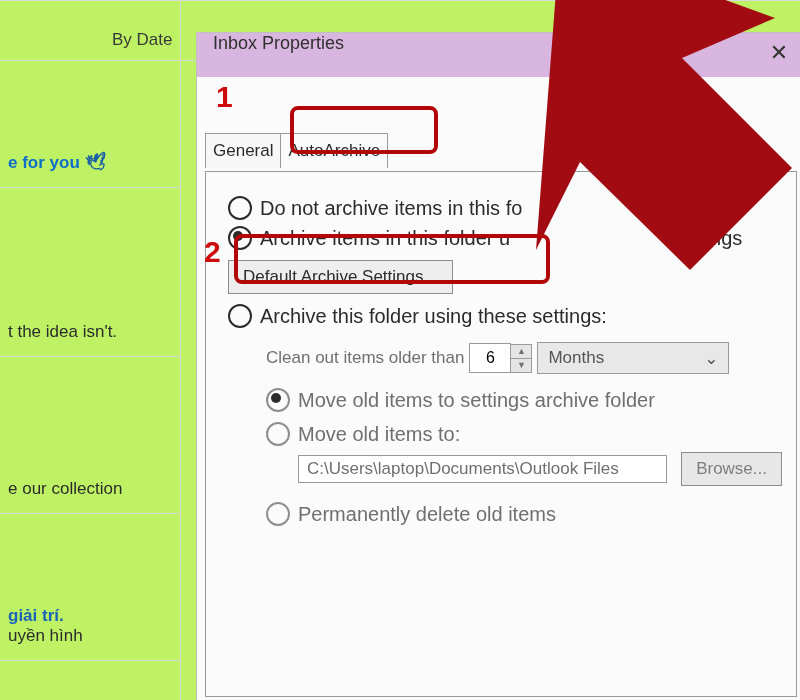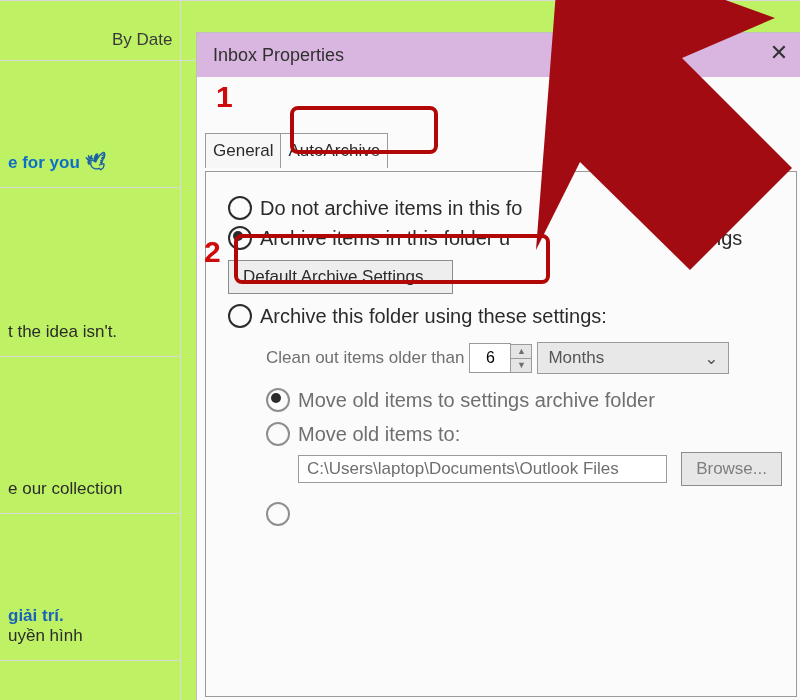--- a/index.html
+++ b/index.html
@@ -5,21 +5,21 @@
 html,body{margin:0;padding:0;width:800px;height:700px;overflow:hidden;background:#fff;font-family:"Segoe UI",Tahoma,sans-serif;font-size:17px;color:#2b2b2b}
 .bg{position:absolute;inset:0;background:#bef264}
 .left-col{position:absolute;left:0;top:0;width:180px;height:100%;border-right:1px solid #d9d9d9}
 .left-item{padding:14px 10px 14px 8px;border-bottom:1px solid #d9d9d9;color:#2b2b2b;text-align:left}
 .blue{color:#0d6ec9;font-weight:600}
 .blue2{color:#1a63b8;font-weight:600}
 .date-hdr{position:absolute;left:112px;top:30px;font-size:17px;color:#3a3a3a}
 .hr{position:absolute;left:0;right:0;border-top:1px solid #d9d9d9}
 .hr1{top:60px}.hr-top{top:0}
 .dialog{position:absolute;left:196px;top:32px;width:604px;height:668px;background:#fbfbfb;border:1px solid #bfbfbf}
-.titlebar{height:44px;background:#d9b6df;display:flex;align-items:center;padding:0 16px;color:#303030}
+.titlebar{height:44px;background:#d9b6df;display:flex;align-items:flex-start;padding:0 16px;color:#303030}
 .titlebar .title{font-size:18px}
 .close{position:absolute;right:6px;top:4px;width:32px;height:32px;display:flex;align-items:center;justify-content:center;font-size:22px;color:#333}
 .tabs{position:absolute;left:8px;top:100px;display:flex;align-items:flex-end}
 .tab{padding:7px 7px;border:1px solid #9a9a9a;border-bottom:none;background:#f7f7f7;margin-right:-1px;color:#2b2b2b}
 .tab.active{background:#fbfbfb}
 .tabbody{position:absolute;left:8px;right:4px;top:138px;bottom:4px;border:1px solid #9a9a9a;padding:18px 14px 14px 22px}
 .radio-row{display:flex;align-items:center;margin:6px 0}
 .radio{width:20px;height:20px;border:2px solid #2b2b2b;border-radius:50%;margin-right:8px;position:relative;flex:0 0 auto}
 .radio.checked::after{content:"";position:absolute;left:3px;top:3px;width:10px;height:10px;background:#2b2b2b;border-radius:50%}
 .radio.disabled{border-color:#8e8e8e}
@@ -123,20 +123,21 @@
       <div class="radio-row indent sub">
         <span class="radio disabled"></span>
         <span class="radio-label">Move old items to:</span>
       </div>
       <div class="indent" style="margin-left:70px;display:flex;gap:14px;align-items:center">
         <input class="pathbox" readonly="" value="C:\Users\laptop\Documents\Outlook Files" style="">
         <span class="btn disabled">Browse...</span>
       </div>
       <div class="radio-row indent sub" style="margin-top:16px">
         <span class="radio disabled"></span>
+        <span class="radio-label">Permanently delete old items</span>
       </div>
     </div>
   </div>
 
   <svg class="arrow" viewBox="0 0 460 360">
     <path d="M220 0 L435 78 L342 118 L452 228 L350 330 L240 222 L196 310 Z" fill="#a30b13"></path>
   </svg>
 
   <div class="callout call1"></div>
   <div class="num num1">1</div>

